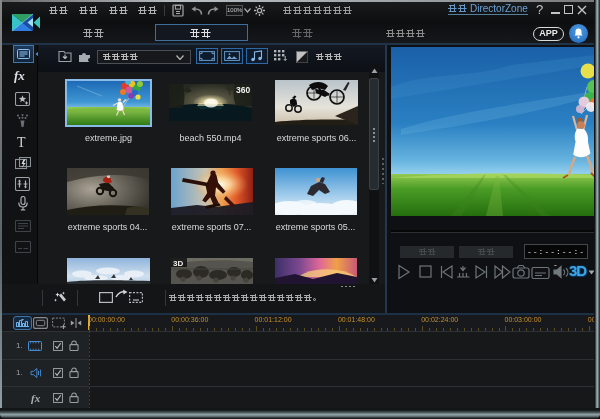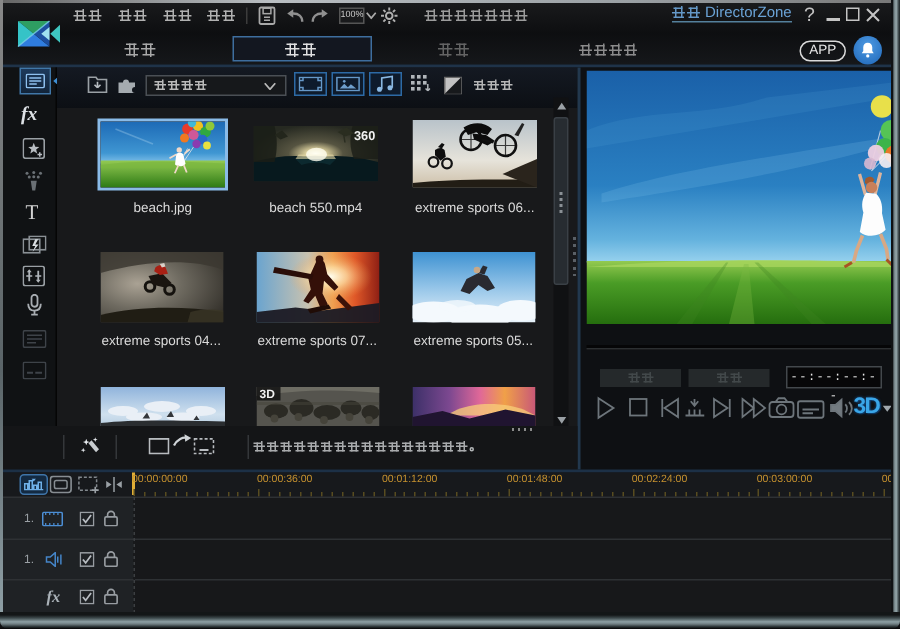--- a/index.html
+++ b/index.html
@@ -109,21 +109,21 @@
 <div class="a t" style="left:292px;top:28px;color:#6b6b6b">
       <i class="c c10"></i>
       <i class="c c10"></i>
     </div>
 <div class="a t" style="left:386px;top:29px;color:#969696">
       <i class="c c9"></i>
       <i class="c c9"></i>
       <i class="c c9"></i>
       <i class="c c9"></i>
     </div>
-<div class="a" style="left:533px;top:27px;width:31px;height:14px;border:1.5px solid #dadada;border-radius:8px;color:#e8e8e8;font-size:9px;font-weight:normal;text-align:center;line-height:11px">APP</div>
+<div class="a" style="left:533px;top:27px;width:31px;height:14px;border:1.5px solid #dadada;border-radius:8px;color:#e8e8e8;font-size:9px;font-weight:bold;text-align:center;line-height:11px">APP</div>
 <div class="a" style="left:569px;top:24px;width:19px;height:19px;border-radius:50%;background:radial-gradient(circle at 50% 35%,#4e9ae2,#1e66b8)"></div>
 <svg class="a" style="left:574px;top:28px" width="9" height="11" viewBox="0 0 9 11">
       <path d="M4.5 0.5c1.8 0 3 1.3 3 3v2.5l1 1.5H0.5l1-1.5V3.5c0-1.7 1.2-3 3-3z" fill="#fff"></path>
       <circle cx="4.5" cy="9.3" r="1.1" fill="#fff"></circle>
     </svg>
 
 
 <div class="a" style="left:2px;top:45px;width:36px;height:239px;background:#101214;border-right:1px solid #050505"></div>
 
 <div class="a" style="left:13px;top:45px;width:21px;height:18px;border:1px solid #4077a8;background:linear-gradient(#1d3a5c,#122439)"></div>
@@ -468,21 +468,21 @@
           <stop offset=".55" stop-color="#e06898"></stop>
           <stop offset=".75" stop-color="#f0a048"></stop>
           <stop offset="1" stop-color="#c85878"></stop>
         </linearGradient>
       </defs>
 <rect width="82" height="26" fill="url(#sk9)"></rect>
 <path d="M30 15c12-5 30-5 44 0l8 4H22z" fill="#f8cf78" opacity=".75"></path>
 <path d="M0 20l20-4 18 5 24-6 20 4v7H0z" fill="#201430"></path>
 </svg>
 
-<div class="a" style="left:67px;top:133px;width:83px;text-align:center;color:#dadada;font-size:9px">beach.jpg</div>
+<div class="a" style="left:67px;top:133px;width:83px;text-align:center;color:#dadada;font-size:9px">extreme.jpg</div>
 <div class="a" style="left:169px;top:133px;width:83px;text-align:center;color:#dadada;font-size:9px">beach 550.mp4</div>
 <div class="a" style="left:275px;top:133px;width:83px;text-align:center;color:#dadada;font-size:9px">extreme sports 06...</div>
 <div class="a" style="left:66px;top:222px;width:83px;text-align:center;color:#dadada;font-size:9px">extreme sports 04...</div>
 <div class="a" style="left:170px;top:222px;width:83px;text-align:center;color:#dadada;font-size:9px">extreme sports 07...</div>
 <div class="a" style="left:274px;top:222px;width:83px;text-align:center;color:#dadada;font-size:9px">extreme sports 05...</div>
 
 
 <div class="a" style="left:385px;top:45px;width:215px;height:268px;background:#0e1013;border-left:2px solid #22384e"></div>
 
 <svg class="a" style="left:391px;top:47px" width="204" height="169" viewBox="0 0 204 169">

